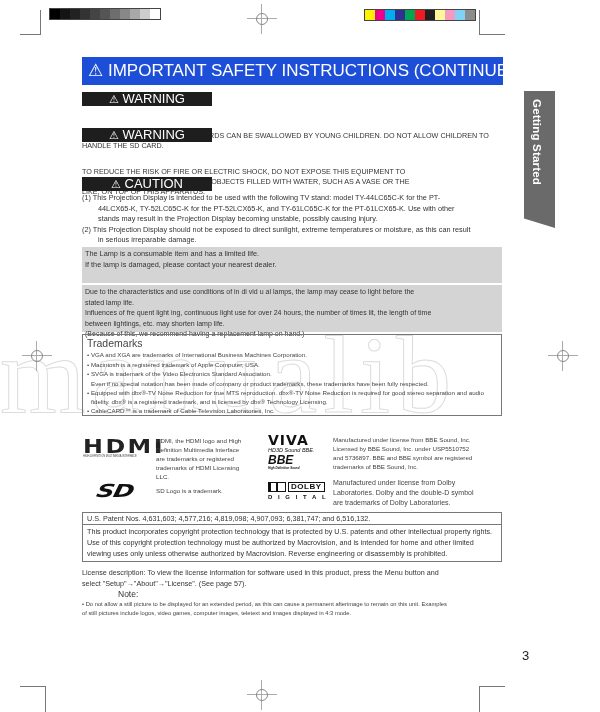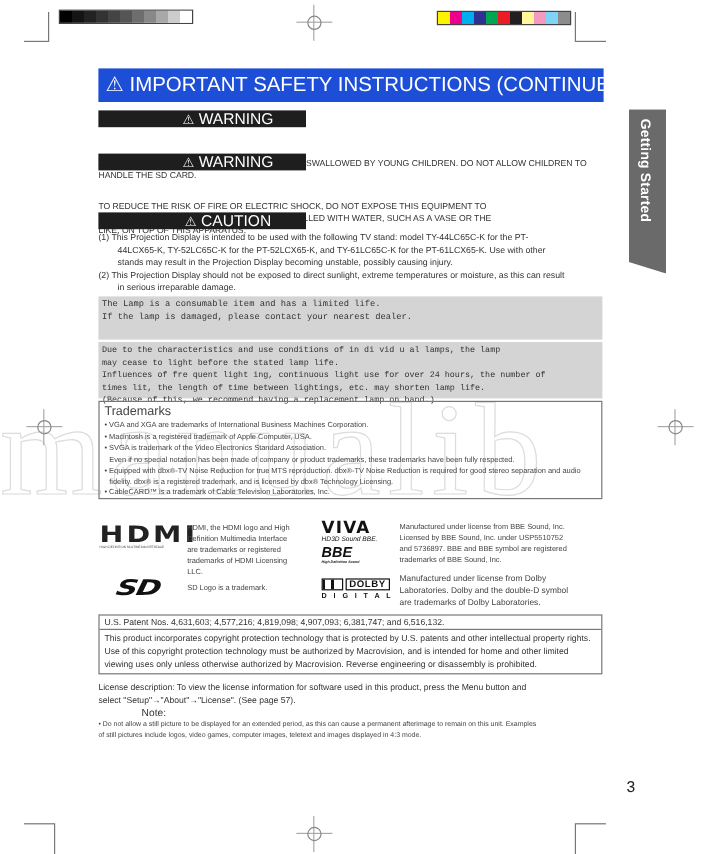--- a/index.html
+++ b/index.html
@@ -13,28 +13,28 @@
   .reg .h { position:absolute; left:0; top:14px; width:30px; height:1px; background:#aaa; }
   .reg .v { position:absolute; top:0; left:14px; width:1px; height:30px; background:#aaa; }
   .reg .c { position:absolute; left:9px; top:9px; width:10px; height:10px; border:1px solid #888; border-radius:50%; }
   .bar { position:absolute; display:flex; border:1px solid #444; }
   .bar span { display:block; width:10px; height:10px; }
 
   
   .title-bar { left:82px; top:57px; width:421px; height:28px; background:#1d4ed8; color:#fff;
                font-size:17px; line-height:28px; padding-left:6px; box-sizing:border-box; white-space:nowrap; }
   .warn-label { position:absolute; left:82px; width:130px; height:14px; background:#1e1e1e; color:#fff;
-                font-size:13px; line-height:14px; text-align:center;padding-left:43px; }
+                font-size:13px; line-height:14px; text-align:center; }
   .caps { position:absolute; left:82px; font-size:7.2px; line-height:10px; color:#333; width:420px;margin-top:24px; }
 
   .list { position:absolute; left:82px; width:420px; font-size:7.3px; line-height:10.5px; color:#333; }
   .list .item { padding-left:16px; text-indent:-16px; }
 
   .graybox { position:absolute; left:82px; width:420px; background:#d4d4d4; font-size:7.3px;
-             line-height:10.5px; padding:2px 3px; box-sizing:border-box; color:#333;font-family:Liberation Mono, monospace; }
+             line-height:10.5px; padding:2px 3px; box-sizing:border-box; color:#333; }
 
   .tm-box { position:absolute; left:82px; top:334px; width:420px; height:82px; border:1px solid #777;
             box-sizing:border-box; padding:2px 4px; font-size:6.2px; line-height:9.5px; color:#444; }
   .tm-title { font-size:10.5px; line-height:13px; color:#444; }
 
   .side-tab { position:absolute; left:524px; top:91px; width:31px; height:137px; background:#6a6a6a;
               clip-path:polygon(0 0,100% 0,100% 100%,0 93%); }
   .side-tab span { position:absolute; left:7px; top:8px; writing-mode:vertical-rl; color:#fff;
                    font-weight:bold; font-size:11.5px; letter-spacing:0.2px; }
 

